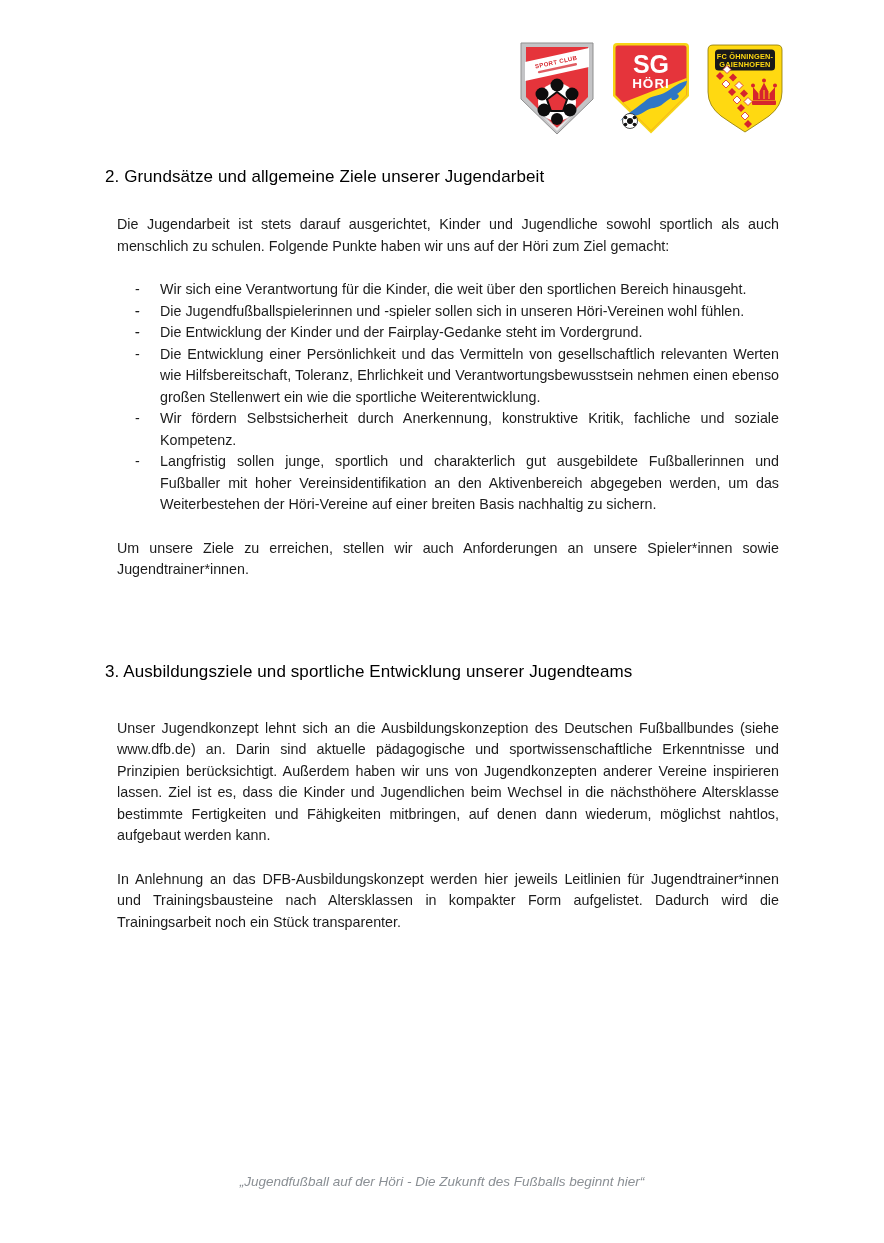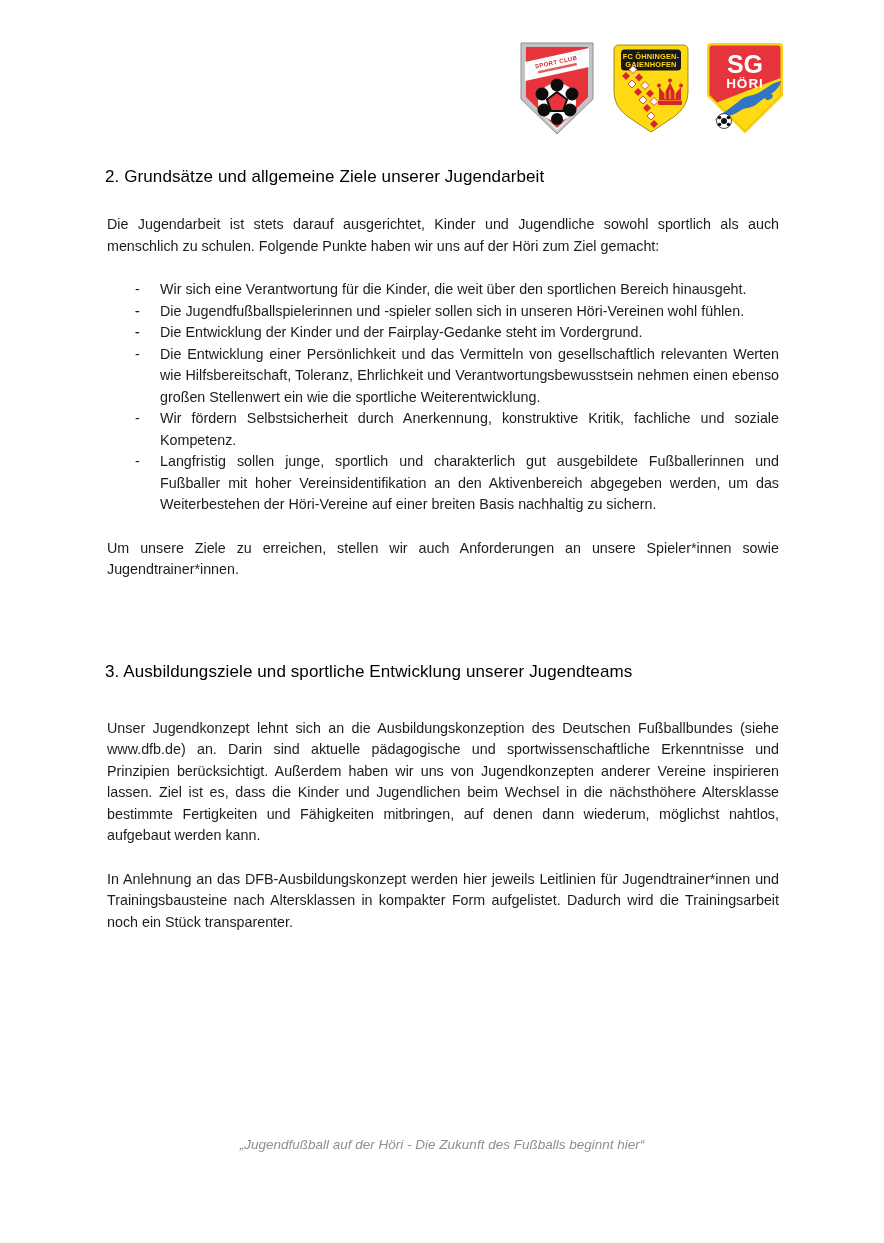--- a/index.html
+++ b/index.html
@@ -25,36 +25,36 @@
     position:absolute; left:105px; top:166px; width:674px;
   }
   .section-heading {
     font-size:17px; font-weight:normal; color:#000;
     margin:0 0 27px 0; line-height:21px;
     letter-spacing:0.1px;
   }
   .section-heading.second { margin-top:80px; margin-bottom:36px; }
   .body-par {
     font-size:14.3px; line-height:21.5px;
-    text-align:justify; margin:0 0 22px 2px;
+    text-align:justify; margin:0 0 22px 12px;
   }
   ul.dash-list {
     list-style:none; margin:0 0 22px 0; padding:0;
   }
   ul.dash-list li {
     position:relative; padding-left:55px;
     font-size:14.3px; line-height:21.5px; text-align:justify;
   }
   ul.dash-list .marker {
     position:absolute; left:30px; top:0;
   }
 
   
   .footer {
-    position:absolute; left:0; top:1137px; width:884px;
+    position:absolute; left:0; top:1174px; width:884px;
     text-align:center;
     font-size:13.5px; font-style:italic; color:#8a8f94;
   }
 </style>
 </head>
 <body>
 
 <div class="page">
 
   <div class="logos">
@@ -70,20 +70,38 @@
         </g>
         <circle cx="42" cy="62" r="19" fill="#ffffff"></circle>
         <circle cx="42" cy="45" r="6.5" fill="#0d0d0d"></circle>
         <circle cx="27" cy="54" r="6.5" fill="#0d0d0d"></circle>
         <circle cx="57" cy="54" r="6.5" fill="#0d0d0d"></circle>
         <circle cx="29" cy="70" r="6.5" fill="#0d0d0d"></circle>
         <circle cx="55" cy="70" r="6.5" fill="#0d0d0d"></circle>
         <circle cx="42" cy="79" r="6" fill="#0d0d0d"></circle>
         <polygon points="42,52 52,59.5 48,71 36,71 32,59.5" fill="#e5343b" stroke="#0d0d0d" stroke-width="2"></polygon>
         <path d="M26,75 L42,88 L58,75 L42,91 Z" fill="#e9e9e9"></path>
+      </svg>
+    </div>
+
+    <div class="logo">
+      <svg viewBox="0 0 84 97">
+        <path d="M8,3 H76 Q80,3 80,7 V56 L42,93.5 L4,56 V7 Q4,3 8,3 Z" fill="#f6d516"></path>
+        <path d="M9,5.5 H75 Q77.5,5.5 77.5,8 V55 L42,90.5 L6.5,55 V8 Q6.5,5.5 9,5.5 Z" fill="#e5343b"></path>
+        <path d="M14,62.4 L77.5,38 L77.5,55 L42,90.5 Z" fill="#ffd911"></path>
+        <path d="M11,81 C19,74 27,78 35,72 C43,66 47,70 55,63 C63,56 70,55 77,45 L78,41 C71,42 65,47 57,52 C49,57 43,54 35,62 C25,70 16,75 11,81 Z" fill="#2f76c5"></path>
+        <ellipse cx="66" cy="57" rx="4" ry="2.5" fill="#2f76c5" transform="rotate(-28 66 57)"></ellipse>
+        <circle cx="21" cy="81" r="7.5" fill="#ffffff" stroke="#1a1a1a" stroke-width="0.8"></circle>
+        <circle cx="21" cy="81" r="3" fill="#111111"></circle>
+        <circle cx="16.5" cy="77.5" r="1.8" fill="#111111"></circle>
+        <circle cx="25.5" cy="77.5" r="1.8" fill="#111111"></circle>
+        <circle cx="16.5" cy="84.5" r="1.8" fill="#111111"></circle>
+        <circle cx="25.5" cy="84.5" r="1.8" fill="#111111"></circle>
+        <text x="42" y="33" text-anchor="middle" font-size="25" font-weight="bold" fill="#ffffff">SG</text>
+        <text x="42" y="48" text-anchor="middle" font-size="13.5" font-weight="bold" fill="#ffffff" letter-spacing="1">HÖRI</text>
       </svg>
     </div>
 
     <div class="logo">
       <svg viewBox="0 0 84 97">
         <path d="M10,5 H74 Q79,5 79,10 V52 Q79,66 66,76 Q56,83 42,92 Q28,83 18,76 Q5,66 5,52 V10 Q5,5 10,5 Z" fill="#ffd911" stroke="#8a7500" stroke-width="0.8"></path>
         <rect x="12" y="9.5" width="60" height="21" rx="3.5" fill="#191919"></rect>
         <text x="42" y="18.5" text-anchor="middle" font-size="7.4" font-weight="bold" fill="#ffd911" letter-spacing="0.2">FC ÖHNINGEN-</text>
         <text x="42" y="27" text-anchor="middle" font-size="7.4" font-weight="bold" fill="#ffd911" letter-spacing="0.2">GAIENHOFEN</text>
 
@@ -105,38 +123,20 @@
         <g>
           <path d="M50,60 v-13 l5.5,6.5 5.5,-11 5.5,11 5.5,-6.5 v13 Z" fill="#d6252d"></path>
           <circle cx="50" cy="45.5" r="2" fill="#d6252d"></circle>
           <circle cx="61" cy="40.5" r="2" fill="#d6252d"></circle>
           <circle cx="72" cy="45.5" r="2" fill="#d6252d"></circle>
           <rect x="49" y="60.5" width="24" height="4.5" rx="1" fill="#d6252d"></rect>
           <line x1="56" y1="52" x2="56" y2="59" stroke="#ffd911" stroke-width="1"></line>
           <line x1="61" y1="50" x2="61" y2="59" stroke="#ffd911" stroke-width="1"></line>
           <line x1="66" y1="52" x2="66" y2="59" stroke="#ffd911" stroke-width="1"></line>
         </g>
-      </svg>
-    </div>
-
-    <div class="logo">
-      <svg viewBox="0 0 84 97">
-        <path d="M8,3 H76 Q80,3 80,7 V56 L42,93.5 L4,56 V7 Q4,3 8,3 Z" fill="#f6d516"></path>
-        <path d="M9,5.5 H75 Q77.5,5.5 77.5,8 V55 L42,90.5 L6.5,55 V8 Q6.5,5.5 9,5.5 Z" fill="#e5343b"></path>
-        <path d="M14,62.4 L77.5,38 L77.5,55 L42,90.5 Z" fill="#ffd911"></path>
-        <path d="M11,81 C19,74 27,78 35,72 C43,66 47,70 55,63 C63,56 70,55 77,45 L78,41 C71,42 65,47 57,52 C49,57 43,54 35,62 C25,70 16,75 11,81 Z" fill="#2f76c5"></path>
-        <ellipse cx="66" cy="57" rx="4" ry="2.5" fill="#2f76c5" transform="rotate(-28 66 57)"></ellipse>
-        <circle cx="21" cy="81" r="7.5" fill="#ffffff" stroke="#1a1a1a" stroke-width="0.8"></circle>
-        <circle cx="21" cy="81" r="3" fill="#111111"></circle>
-        <circle cx="16.5" cy="77.5" r="1.8" fill="#111111"></circle>
-        <circle cx="25.5" cy="77.5" r="1.8" fill="#111111"></circle>
-        <circle cx="16.5" cy="84.5" r="1.8" fill="#111111"></circle>
-        <circle cx="25.5" cy="84.5" r="1.8" fill="#111111"></circle>
-        <text x="42" y="33" text-anchor="middle" font-size="25" font-weight="bold" fill="#ffffff">SG</text>
-        <text x="42" y="48" text-anchor="middle" font-size="13.5" font-weight="bold" fill="#ffffff" letter-spacing="1">HÖRI</text>
       </svg>
     </div>
   </div>
 
   <div class="content">
 
     <h2 class="section-heading">2. Grundsätze und allgemeine Ziele unserer Jugendarbeit</h2>
 
     <p class="body-par">Die Jugendarbeit ist stets darauf ausgerichtet, Kinder und Jugendliche sowohl sportlich als auch menschlich zu schulen. Folgende Punkte haben wir uns auf der Höri zum Ziel gemacht:</p>
 

